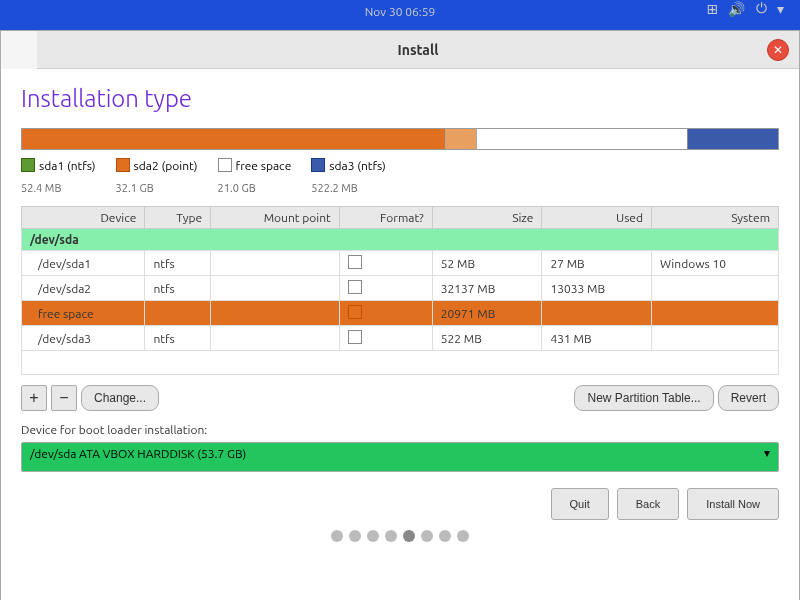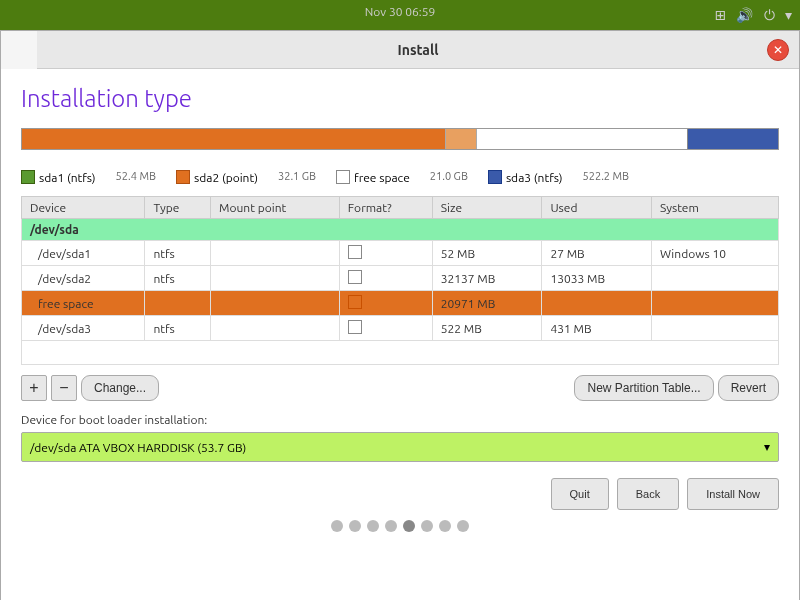--- a/index.html
+++ b/index.html
@@ -6,26 +6,26 @@
     body {
       font-family: 'Ubuntu', 'DejaVu Sans', sans-serif;
       font-size: 13px;
       background: #f0f0f0;
       width: 800px;
       height: 600px;
       overflow: hidden;
     }
     
     #titlebar {
-      background: #4d7c0f;
+      background: #1d4ed8;
       height: 30px;
       display: flex;
-      align-items: center;
+      align-items: flex-start;
       justify-content: space-between;
-      padding: 0 8px;
+      padding: 0 16px;
       color: #fff;
     }
     #titlebar-center {
       display: flex;
       flex-direction: column;
       align-items: center;
       position: absolute;
       left: 50%;
       transform: translateX(-50%);
       top: 5px;
@@ -105,23 +105,22 @@
     
     #partition-legend {
       display: flex;
       gap: 20px;
       margin-bottom: 12px;
       font-size: 12px;
       align-items: flex-start;
     }
     .legend-item {
       display: flex;
-      flex-direction: row;
-      gap: 20px;
-      margin-top: 12px;
+      flex-direction: column;
+      gap: 10px;
     }
     .legend-row {
       display: flex;
       align-items: center;
       gap: 4px;
     }
     .legend-box {
       width: 14px;
       height: 14px;
       border: 1px solid #888;
@@ -135,21 +134,21 @@
       width: 100%;
       border-collapse: collapse;
       border: 1px solid #ccc;
       font-size: 12px;
       margin-bottom: 10px;
     }
     #partition-table th {
       background: #e8e8e8;
       border: 1px solid #ccc;
       padding: 4px 8px;
-      text-align: left;
+      text-align: right;
       font-weight: normal;
       color: #333;
     }
     #partition-table td {
       border: 1px solid #ddd;
       padding: 4px 8px;
       color: #333;
     }
     .row-group {
       background: #86efac;
@@ -211,26 +210,26 @@
     
     #bootloader-label {
       font-size: 12px;
       color: #333;
       margin-bottom: 6px;
     }
     #bootloader-select {
       width: 100%;
       height: 30px;
       border: 1px solid #aaa;
-      background: #bef264;
-      font-size: 12px;
-      padding: 0 8px;
-      cursor: pointer;
-      display: flex;
-      align-items: center;
+      background: #22c55e;
+      font-size: 12px;
+      padding: 11px 8px;
+      cursor: pointer;
+      display: flex;
+      align-items: flex-end;
       justify-content: space-between;
       border-radius: 2px;
       margin-bottom: 16px;
     }
     
     #action-row {
       display: flex;
       justify-content: flex-end;
       gap: 8px;
       margin-top: 4px;

